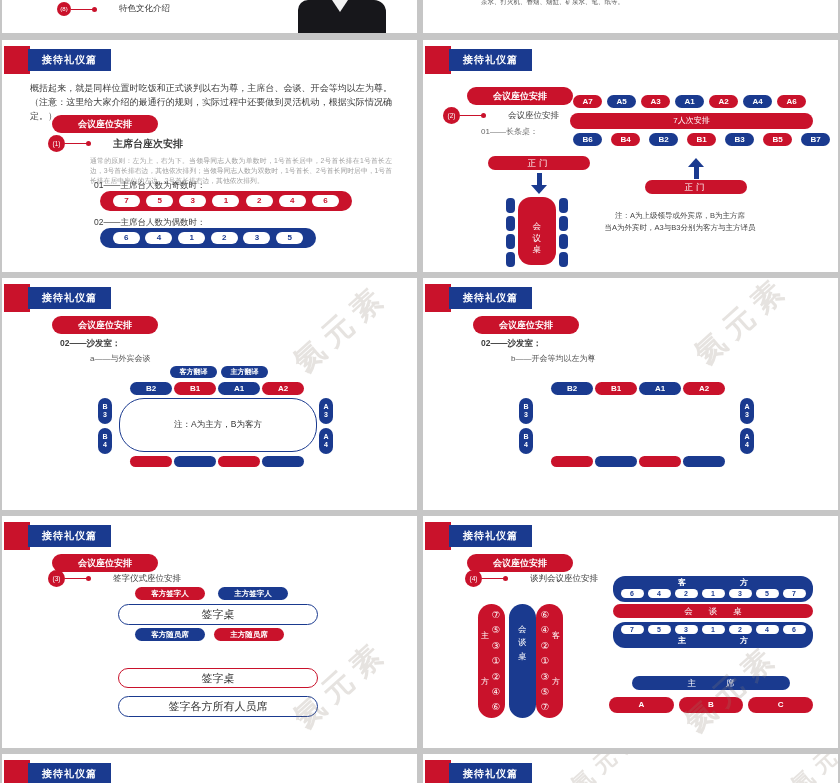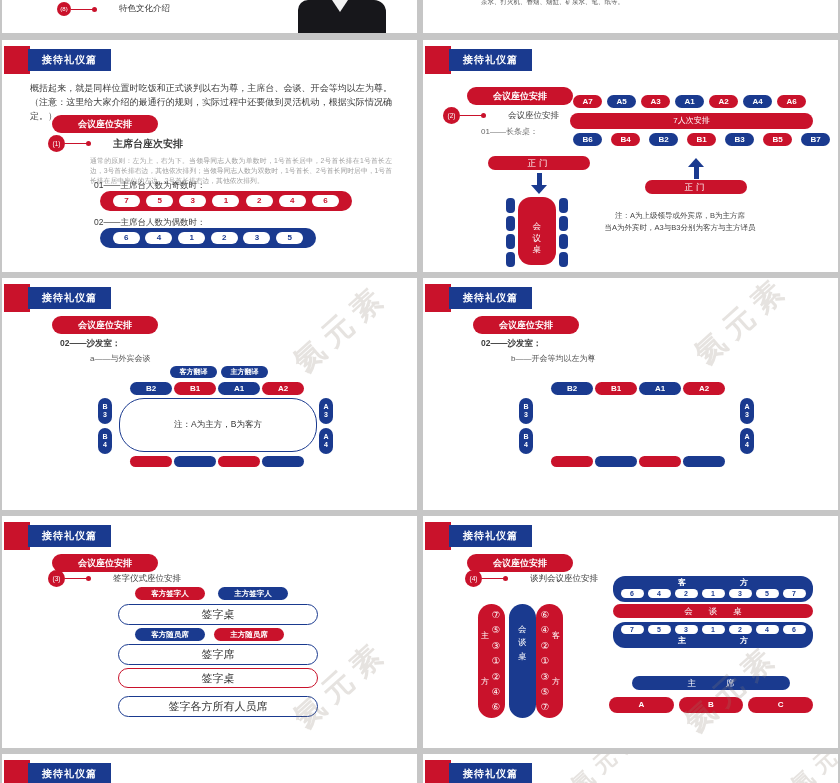--- a/index.html
+++ b/index.html
@@ -293,21 +293,20 @@
     </div>
     <div class="row" style="left:133px;top:71px;gap:13px;">
         <span class="seat signseat red">客方签字人</span>
         <span class="seat signseat blue">主方签字人</span>
       </div>
     <div class="outline" style="left:116px;top:88px;width:198px;height:19px;">签字桌</div>
     <div class="row" style="left:133px;top:112px;gap:9px;">
         <span class="seat signseat blue">客方随员席</span>
         <span class="seat signseat red">主方随员席</span>
       </div>
-    <div class="outline" style="left:116px;top:128px;width:198px;height:19px;">签字席</div>
     <div class="outline redb" style="left:116px;top:152px;width:198px;height:18px;">签字桌</div>
     <div class="outline" style="left:116px;top:180px;width:198px;height:19px;">签字各方所有人员席</div>
     <div class="wm" style="left:282px;top:148px;">氦元素</div>
   </div>
 
   <div class="slide" id="s6" style="left:423px;top:516px;width:415px;height:232px;">
     <div class="hbadge">
       <div class="sq"></div>
       <div class="bx">接待礼仪篇</div>
     </div>

